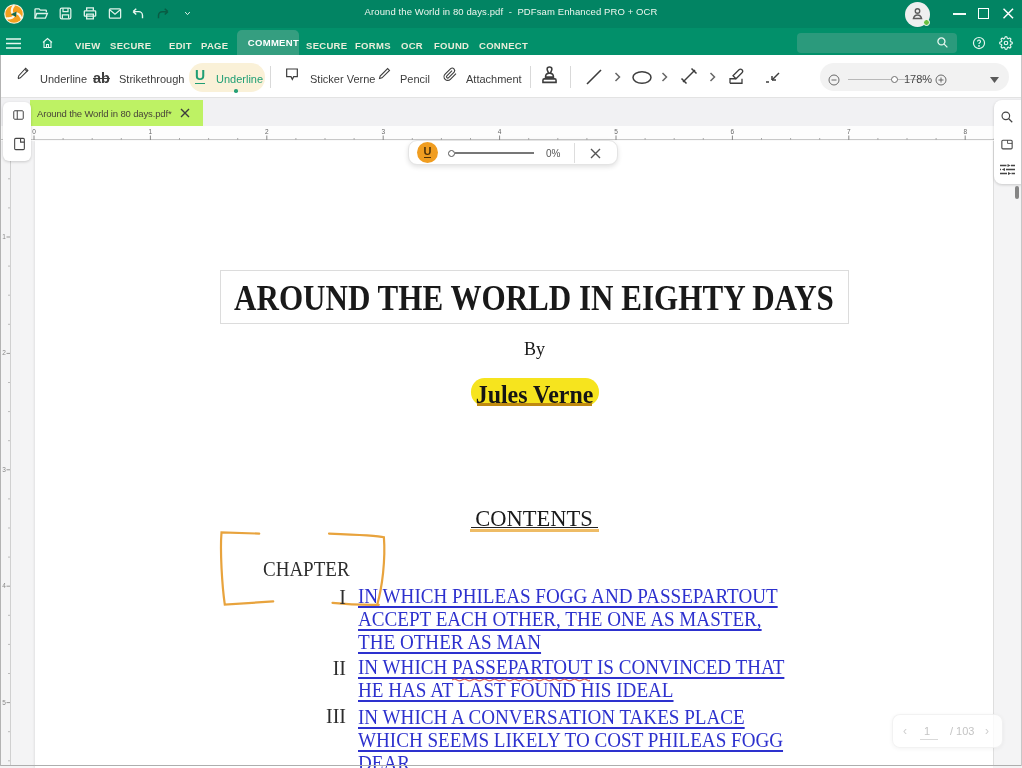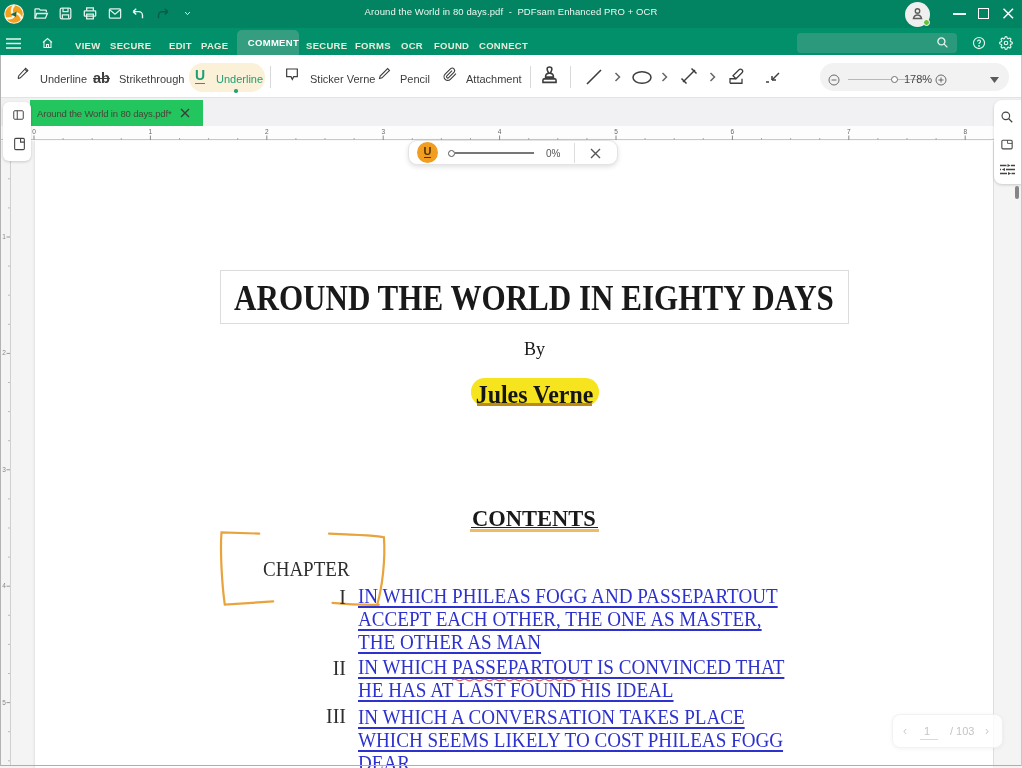--- a/index.html
+++ b/index.html
@@ -13,40 +13,40 @@
 #commenttab{left:237px;top:30px;width:62px;height:25px;background:#359e80;border-radius:5px 5px 0 0;color:#fff;font-size:9.5px;letter-spacing:.3px;text-align:right;line-height:25px;font-weight:bold}
 #searchbox{left:797px;top:33px;width:160px;height:20px;background:#2b9a7c;border-radius:4px}
 
 #toolbar{left:0;top:55px;width:1022px;height:42px;background:#fff}
 .tlabel{top:73px;font-size:11px;color:#3d3d3d}
 .tsep{top:66px;width:1px;height:22px;background:#d9d9d9}
 #ulpill{left:189px;top:63px;width:76px;height:29px;background:#faf1d8;border-radius:14px}
 #zoompill{left:820px;top:63px;width:189px;height:28px;background:#f2f2f2;border-radius:14px}
 
 #tabbar{left:0;top:97px;width:1022px;height:29px;background:#f1f1f3;border-top:1px solid #e3e3e3}
-#filetab{left:30px;top:100px;width:173px;height:32px;background:#22c55e;}
+#filetab{left:30px;top:100px;width:173px;height:32px;background:#bef264;}
 #filetab span{position:absolute;left:7px;top:7.5px;font-size:9.5px;letter-spacing:-0.15px;color:#494538;white-space:nowrap}
 #ruler{left:0;top:126px;width:1022px;height:14px;background:#fdfdfd;border-bottom:1px solid #c9c9c9}
 
 #docarea{left:0;top:141px;width:1022px;height:627px;background:#f4f4f5}
 #page{left:35px;top:141px;width:958px;height:627px;background:#fff;box-shadow:-1px 0 2px rgba(0,0,0,0.08)}
 #leftpanel{left:3px;top:102px;width:28px;height:59px;background:#fff;border-radius:6px;box-shadow:0 1px 3px rgba(0,0,0,0.18)}
 #rightpanel{left:994px;top:100px;width:28px;height:84px;background:#fff;border-radius:8px 0 0 8px;box-shadow:0 1px 3px rgba(0,0,0,0.18)}
 #scrollthumb{left:1015px;top:186px;width:4px;height:13px;background:#858585;border-radius:2px}
 
 #floatbar{left:408px;top:140px;width:210px;height:25px;background:#fff;border:1px solid #e4e4e4;border-radius:9px;box-shadow:0 2px 5px rgba(0,0,0,0.12)}
 
 .serif{font-family:"Liberation Serif",serif}
 #titlebox{left:220px;top:270px;width:629px;height:54px;border:1px solid #dcdcdc;background:#fff}
 #maintitle{left:134px;top:281px;width:800px;text-align:center;font-weight:bold;font-size:35.5px;color:#191919;line-height:35.5px;white-space:nowrap;transform:scaleX(0.875)}
 #byline{left:220px;top:340px;width:629px;text-align:center;font-weight:normal;font-size:18px;color:#191919;line-height:18px}
 #jvpill{left:471px;top:378px;width:128px;height:28px;background:#f6e41e;border-radius:13.5px}
 #jv{left:220px;top:382px;width:629px;text-align:center;font-weight:bold;font-size:26px;color:#151515;line-height:26px;transform:scaleX(0.92)}
 #jvunder{left:477px;top:403.4px;width:115px;height:2.2px;background:#c08a10}
-#contents{left:434px;top:507.5px;width:200px;text-align:center;font-weight:bold;font-size:22.5px;color:#191919;line-height:22.5px}
+#contents{left:434px;top:507.5px;width:200px;text-align:center;font-weight:normal;font-size:22.5px;color:#191919;line-height:22.5px}
 #contentsul{left:471px;top:526.6px;width:127px;height:1.8px;background:#222}
 #contentsor{left:470px;top:529.3px;width:129px;height:2.4px;background:#eebc66}
 #chapter{left:263px;top:559.4px;font-size:20px;color:#2d2d2d;line-height:20px;transform:scaleX(0.95);transform-origin:0 0}
 .rom{font-size:20px;color:#2d2d2d;text-align:right;width:40px;line-height:20px}
 .entry{font-size:20px;color:#2d31ce;line-height:23px;white-space:nowrap;transform:scaleX(0.955);transform-origin:0 0}
 .entry a{color:#2d31ce;text-decoration:underline;text-decoration-thickness:1.9px;text-underline-offset:2.5px}
 #pagenav{left:892px;top:714px;width:111px;height:34px;background:rgba(255,255,255,0.82);border:1px solid rgba(0,0,0,0.05);border-radius:8px;box-shadow:0 1px 4px rgba(0,0,0,0.05)}
 #btmline{left:0;top:764.5px;width:1022px;height:1.5px;background:#aeaeae}
 </style></head>
 <body>

